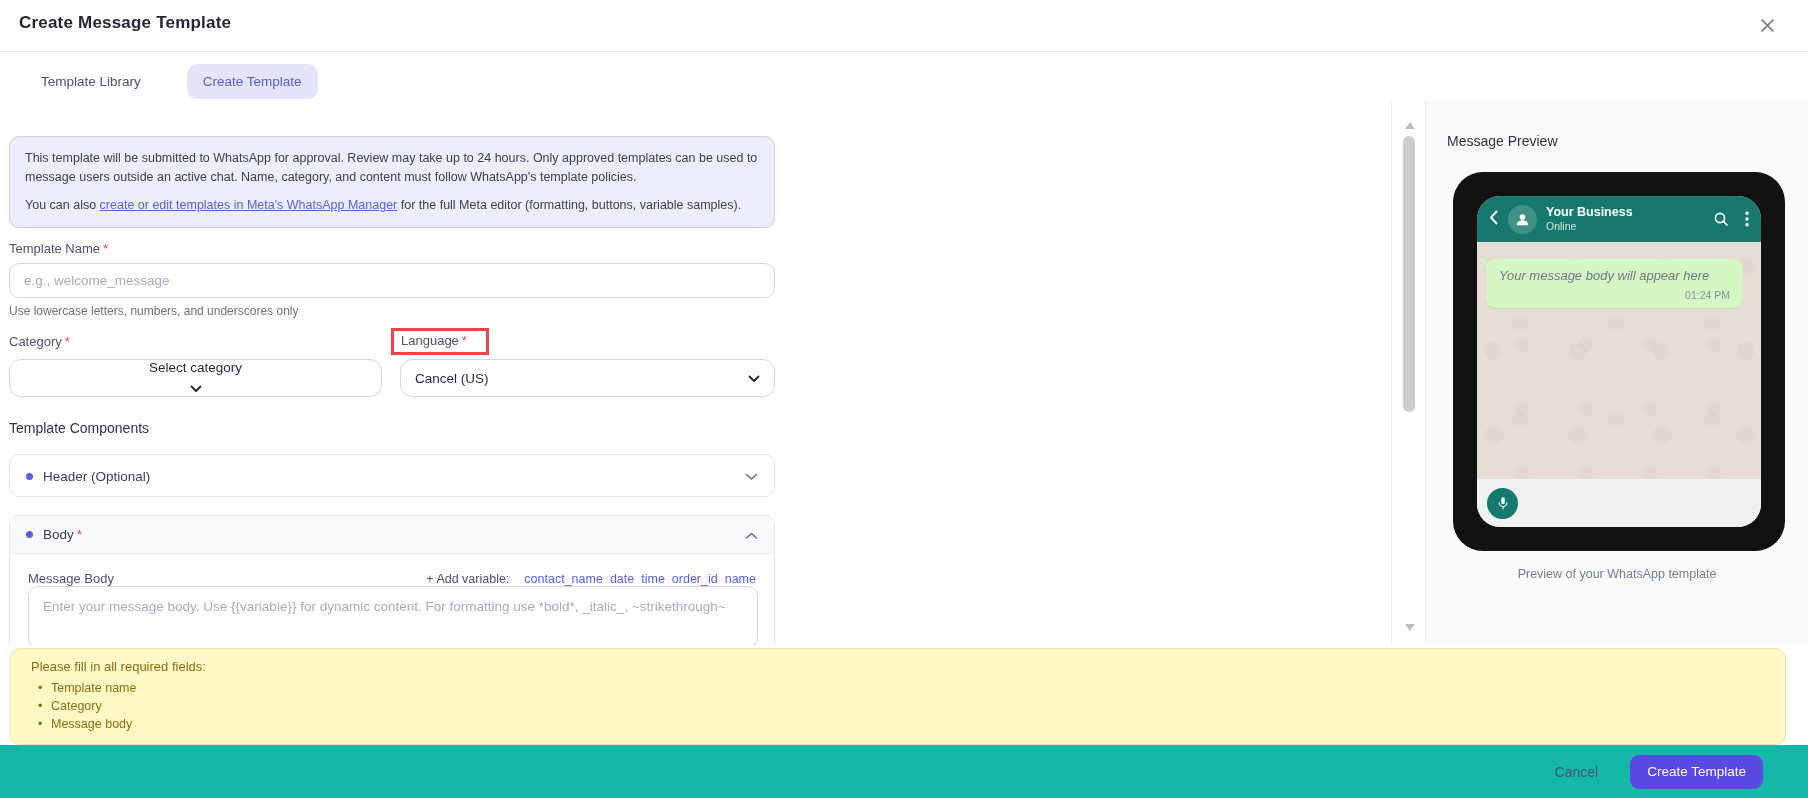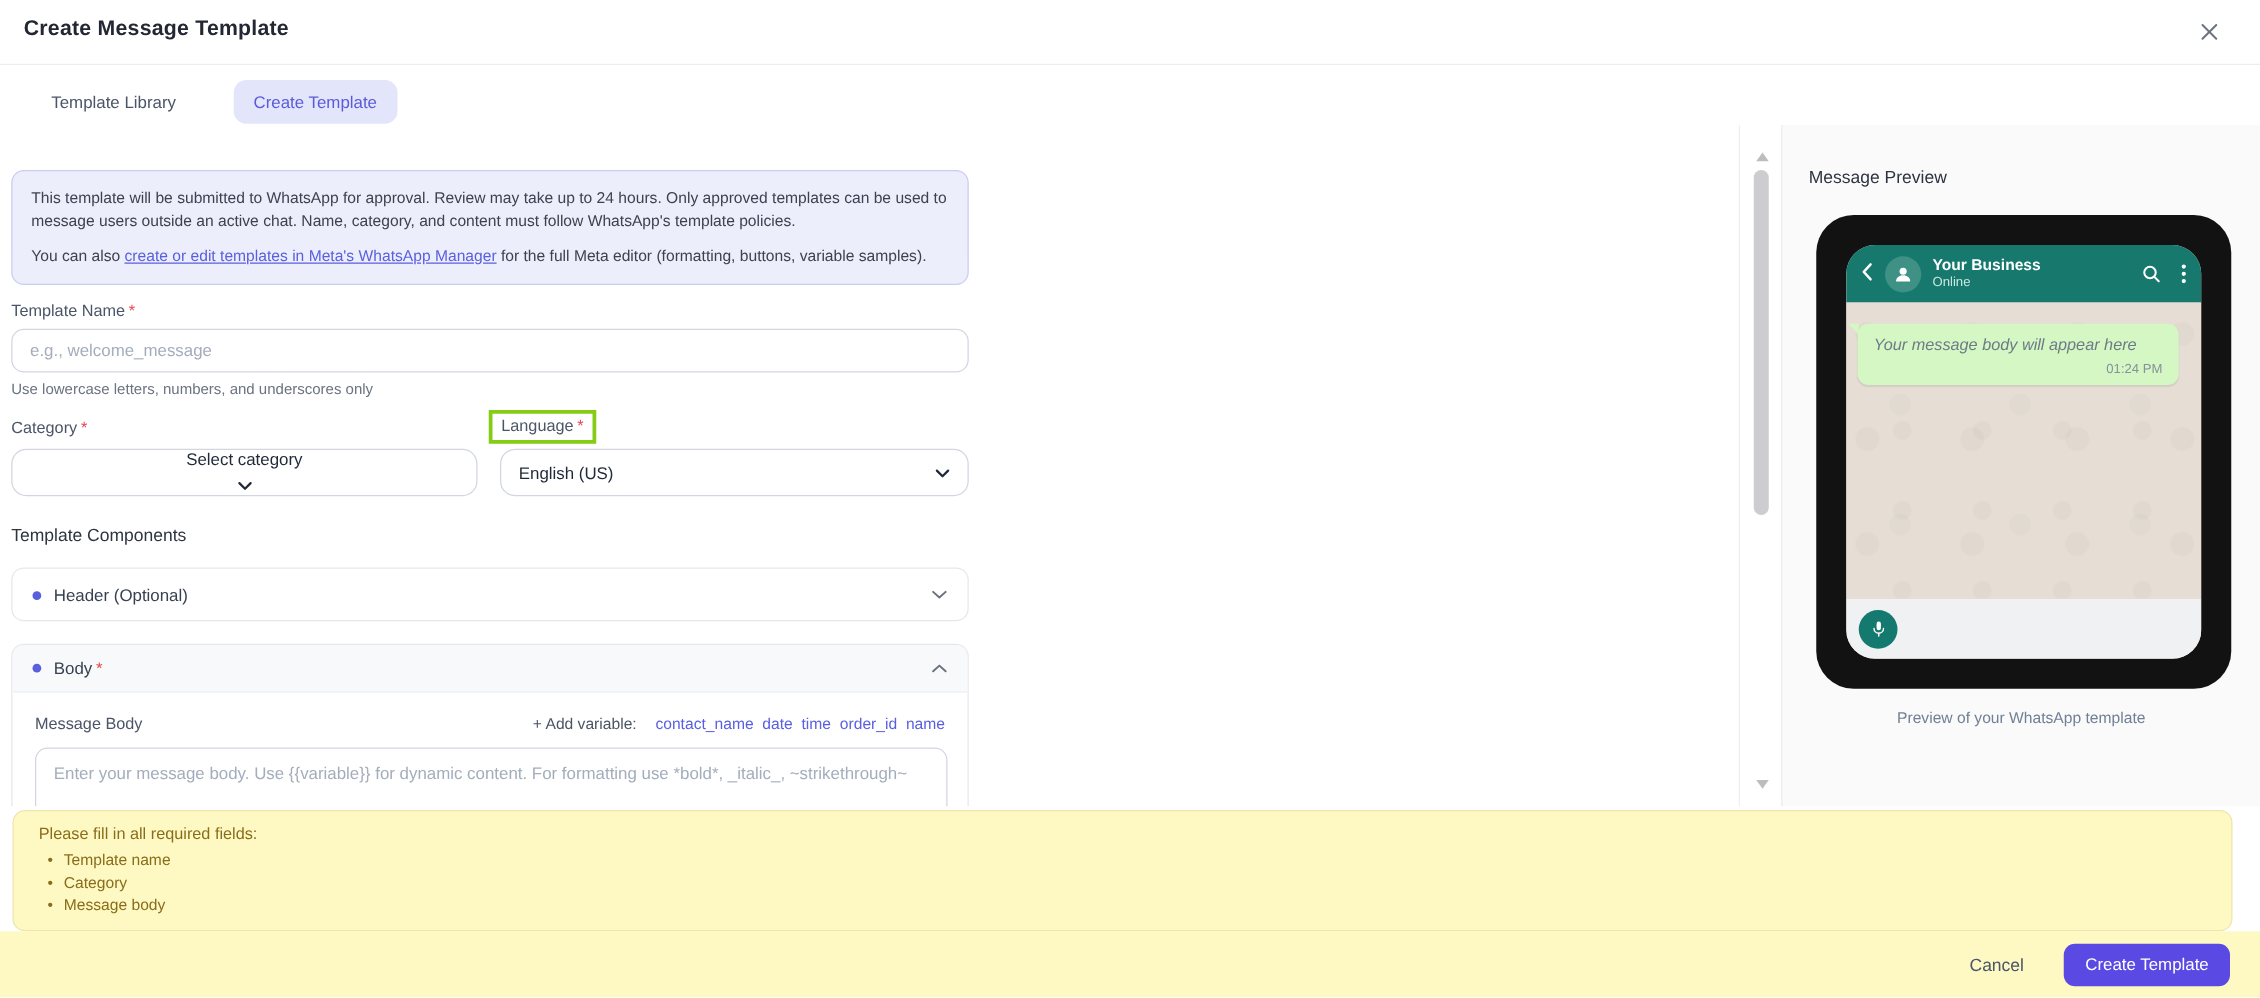--- a/index.html
+++ b/index.html
@@ -38,21 +38,21 @@
     font-family:"Liberation Sans", sans-serif; outline:none; }
   .text-input::placeholder { color:#A3ADBB; }
   .helper { position:absolute; left:9px; top:303px; font-size:12px; color:#6B7280; }
   .helper.tname { top:204px; }
 
   .select { position:absolute; top:259px; height:38px; border:1px solid #D2D6DE; border-radius:12px;
     display:flex; align-items:center; padding:0 14px; font-size:13.5px; color:#1F2937; background:#fff; cursor:pointer; }
   .select .sel-val { flex:1; }
   .select svg { flex:none; }
 
-  .hl-box { position:absolute; left:391px; top:228px; border:3px solid #84cc16; padding:2px 7px 4px 7px;
+  .hl-box { position:absolute; left:391px; top:228px; border:3px solid #ef4444; padding:2px 19px 4px 7px;
     background:#fff; }
   .hl-box .f-label { position:static; }
 
   .section-heading { position:absolute; left:9px; top:320px; font-size:14px; color:#2D3440; font-weight:500; }
 
   .accordion { position:absolute; left:9px; width:766px; border:1px solid #E5E7EB; border-radius:10px; background:#fff; }
   .acc-row { height:42px; display:flex; align-items:center; padding:0 16px; cursor:pointer; }
   .dot { width:7px; height:7px; border-radius:50%; background:#5A5FE0; margin-right:10px; flex:none; }
   .acc-label { font-size:13.5px; color:#374151; }
   .acc-spacer { flex:1; }
@@ -60,21 +60,21 @@
 
   .acc-header { top:354px; height:43px; }
   .acc-body { top:415px; height:230px; border-radius:10px; overflow:hidden; }
   .acc-body .acc-row { height:38px; background:#F8F9FB; border-bottom:1px solid #ECEEF1; }
   .body-content { padding:17px 18px 0 18px; }
   .mb-row { display:flex; align-items:baseline; }
   .mb-label { font-size:13px; color:#4A5568; }
   .mb-spacer { flex:1; }
   .addvar-label { font-size:12.5px; color:#4B5563; margin-right:8px; }
   .var-link { font-size:12.5px; color:#5A5FE0; margin-left:7px; cursor:pointer; }
-  .body-textarea { margin-top:12px; width:730px; height:62px; border:1px solid #D2D6DE; border-radius:10px;
+  .body-textarea { width:730px; height:62px; border:1px solid #D2D6DE; border-radius:10px;
     padding:10px 14px; font-size:13.5px; color:#1F2937; resize:none; outline:none;
     font-family:"Liberation Sans", sans-serif; line-height:1.45; }
   .body-textarea::placeholder { color:#A3ADBB; }
 
   
   .vscroll { position:absolute; left:1398px; top:0; width:24px; height:545px; }
   .sb-arrow { position:absolute; left:7px; width:0; height:0; border-left:5px solid transparent; border-right:5px solid transparent; cursor:pointer; }
   .sb-up { top:22px; border-bottom:7px solid #BDBDBF; }
   .sb-down { top:524px; border-top:7px solid #BDBDBF; }
   .sb-thumb { position:absolute; left:5px; top:36px; width:12px; height:276px; background:#CDCDCF; border-radius:6px; cursor:pointer; }
@@ -121,22 +121,22 @@
     font-size:12.5px; color:#718096; }
 
   
   .warning { position:absolute; left:10px; top:648px; width:1776px; height:97px;
     background:#fef9c3; border:1px solid #EFE4AC; border-radius:10px; padding:10px 20px; }
   .warn-title { font-size:13px; color:#8A6D1A; margin-bottom:5px; }
   .warn-item { font-size:12.5px; color:#8A6D1A; padding-left:20px; position:relative; line-height:1.45; }
   .warn-item:before { content:"•"; position:absolute; left:7px; }
 
   
-  .footer { position:absolute; left:0; top:745px; width:100%; height:53px; background:#fef9c3;
-    display:flex; align-items:center; justify-content:flex-end; padding-right:24px; gap:32px; }
+  .footer { position:absolute; left:0; top:745px; width:100%; height:53px; background:#14b8a6;
+    display:flex; align-items:center; justify-content:flex-end; padding-right:45px; gap:32px; }
   .cancel-btn { background:none; border:none; font-size:14px; color:#4A5568; cursor:pointer;
     font-family:"Liberation Sans", sans-serif; }
   .submit-btn { height:34px; padding:0 17px; background:#5A49E3; color:#fff; border:none;
     border-radius:9px; font-size:13.5px; font-weight:500; cursor:pointer;
     font-family:"Liberation Sans", sans-serif; }
 </style>
 </head>
 <body>
 
 <div class="app">
@@ -179,21 +179,21 @@
         </div>
       </div>
 
       <div class="select" style="left:9px; width:373px;flex-direction:column;">
         <span class="sel-val">Select category</span>
         <span><svg width="12" height="8" viewBox="0 0 12 8">
               <path d="M1.5 1.5 L6 6 L10.5 1.5" stroke="#1F2937" stroke-width="1.8" fill="none" stroke-linecap="round" stroke-linejoin="round"></path>
             </svg></span>
       </div>
       <div class="select" style="left:400px; width:375px;">
-        <span class="sel-val">English (US)</span>
+        <span class="sel-val">Cancel (US)</span>
         <span><svg width="12" height="8" viewBox="0 0 12 8">
               <path d="M1.5 1.5 L6 6 L10.5 1.5" stroke="#1F2937" stroke-width="1.8" fill="none" stroke-linecap="round" stroke-linejoin="round"></path>
             </svg></span>
       </div>
 
       <div class="section-heading">Template Components</div>
 
       <div class="accordion acc-header">
         <div class="acc-row">
           <span class="dot"></span>

